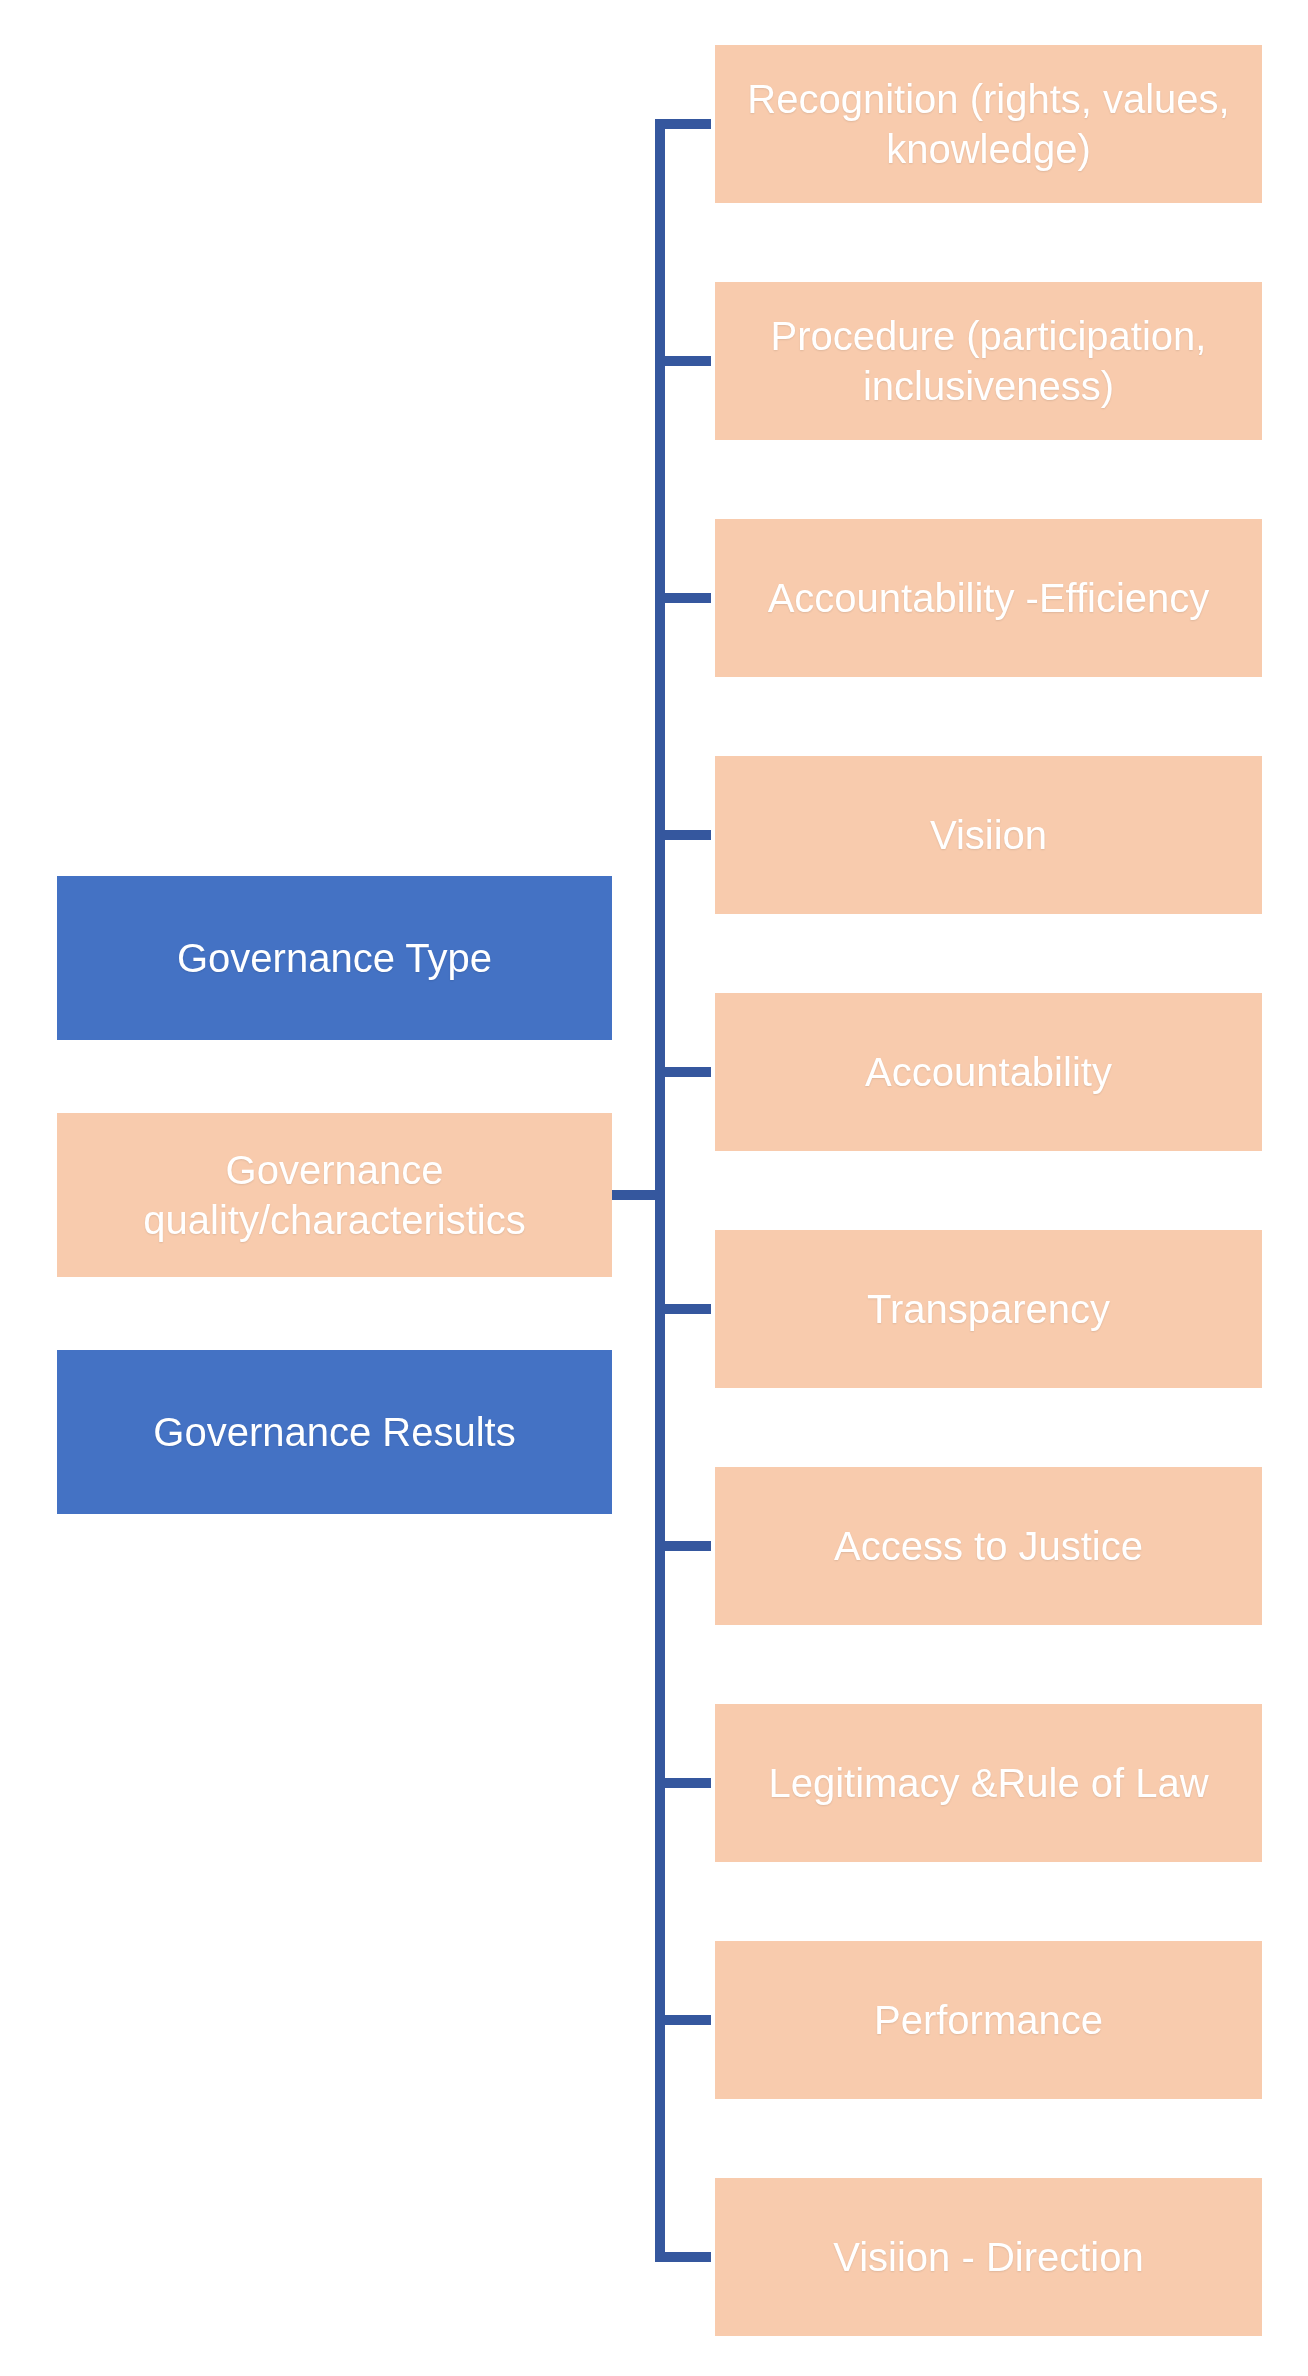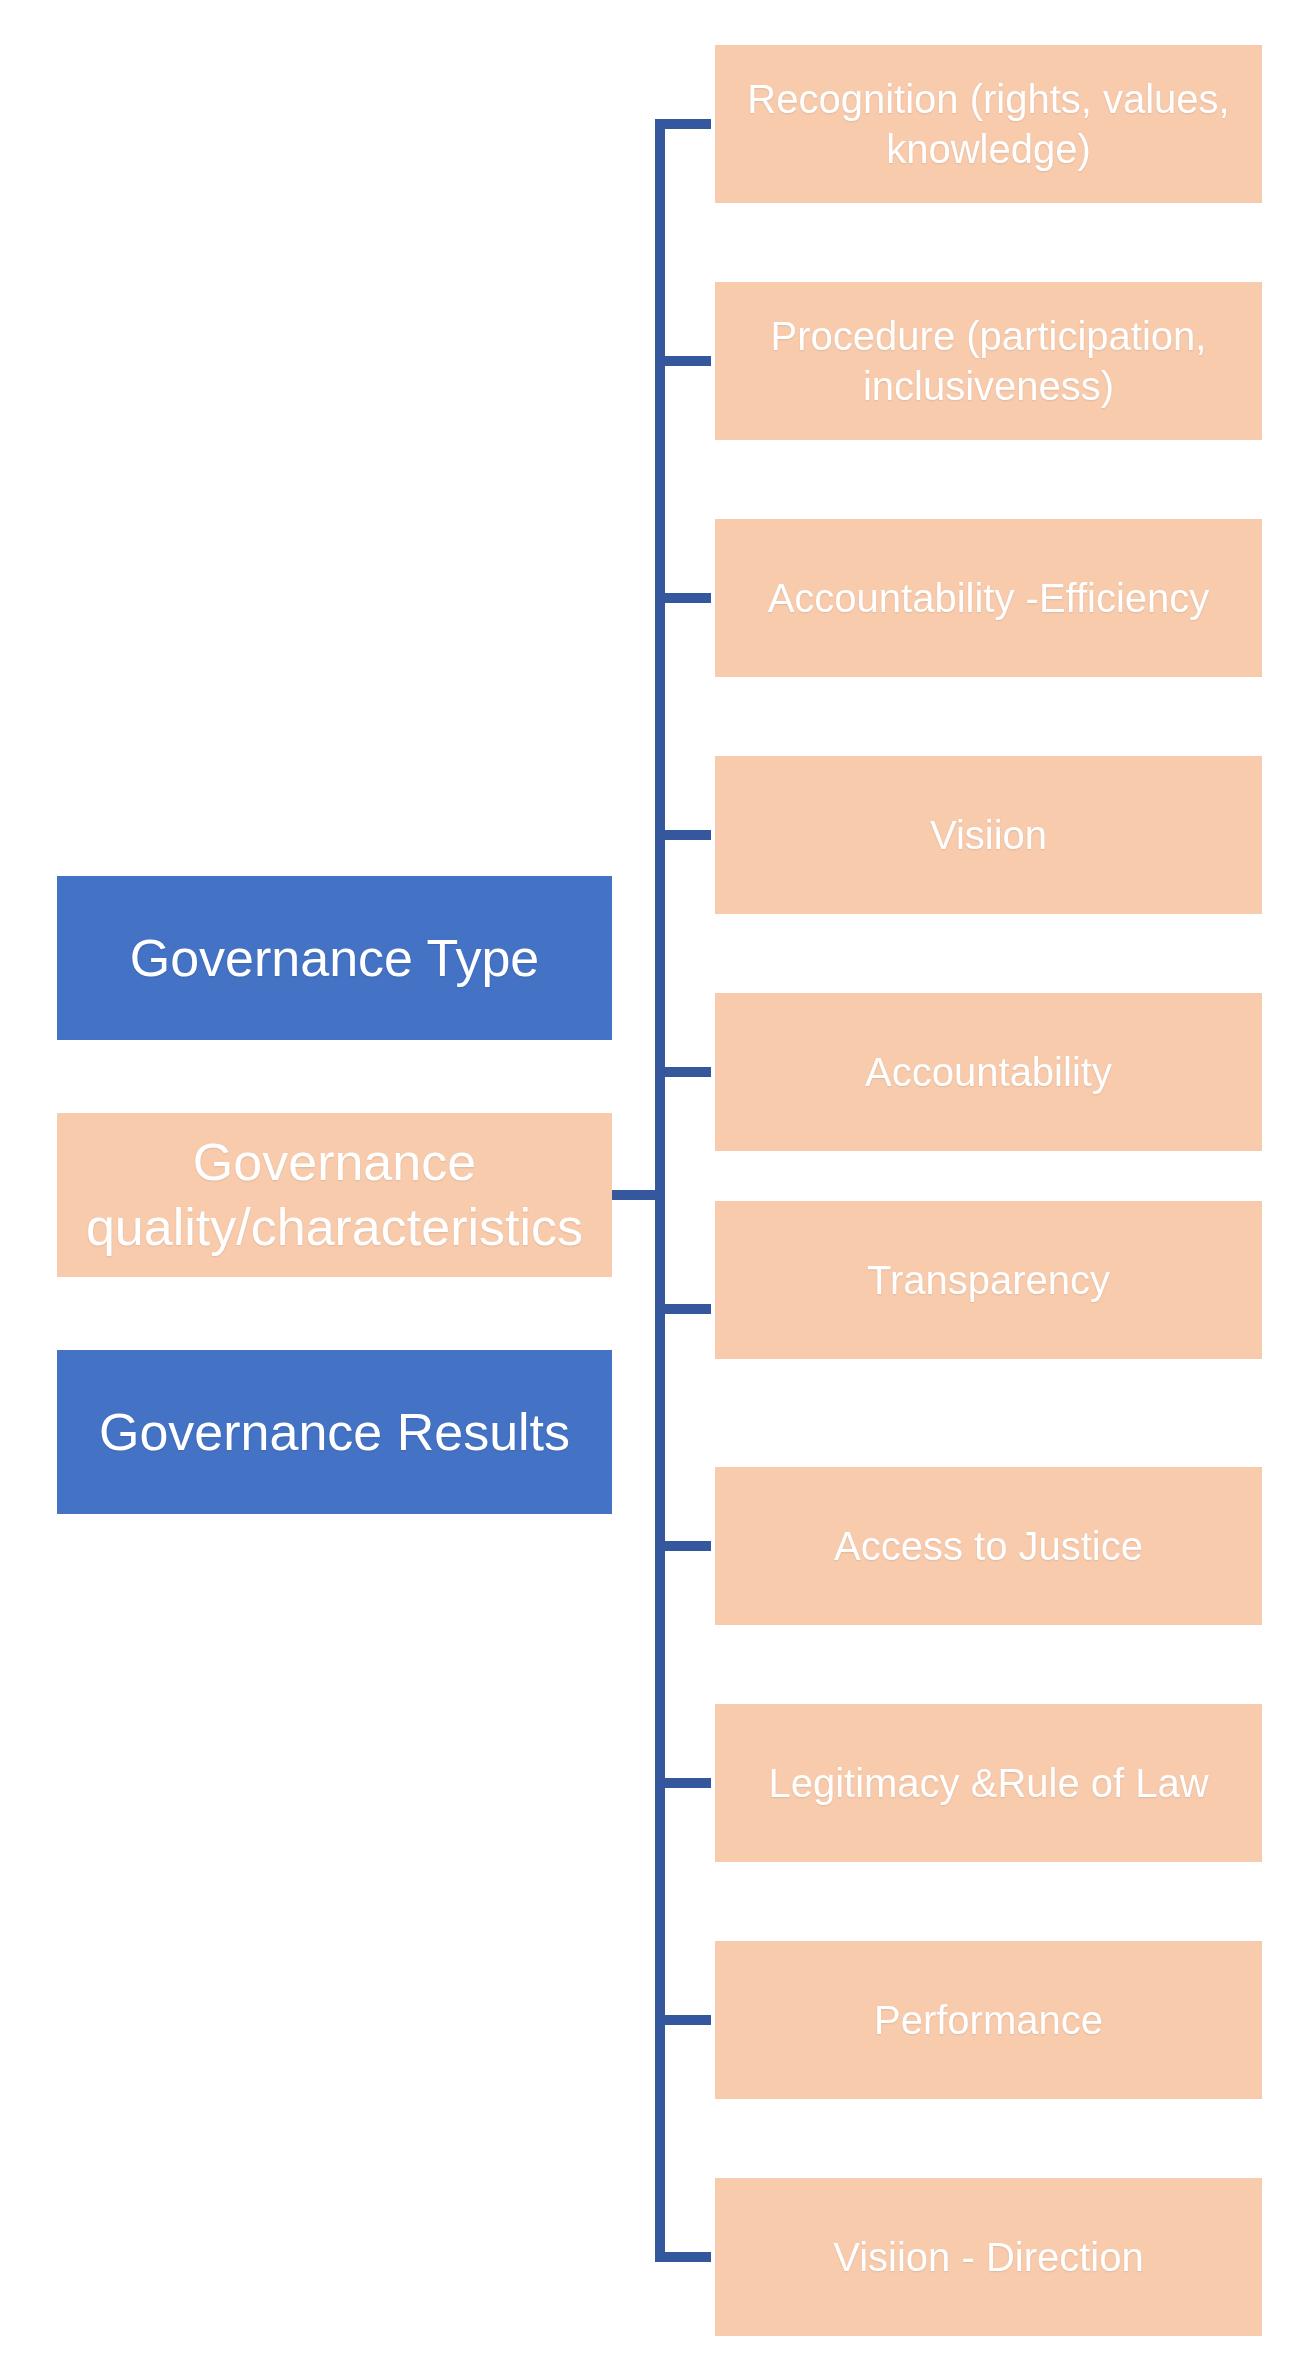--- a/index.html
+++ b/index.html
@@ -56,21 +56,21 @@
     height: 158px;
     background: var(--peach);
     font-size: 40px;
     line-height: 1.25;
     padding: 0 26px;
   }
   .lbox {
     left: 57px;
     width: 555px;
     height: 164px;
-    font-size: 52px;
+    font-size: 40px;
     line-height: 1.25;
     padding: 0 10px;
   }
   .lbox.blue  { background: var(--blue); }
   .lbox.peach { background: var(--peach); align-items: center; }
 </style>
 </head>
 <body>
 
 <div class="canvas">
@@ -108,21 +108,21 @@
   </div>
   <div class="box rbox" style="top:519px">
     <span>Accountability -Efficiency</span>
   </div>
   <div class="box rbox" style="top:756px">
     <span>Visiion</span>
   </div>
   <div class="box rbox" style="top:993px">
     <span>Accountability</span>
   </div>
-  <div class="box rbox" style="top:1201px">
+  <div class="box rbox" style="top:1230px">
     <span>Transparency</span>
   </div>
   <div class="box rbox" style="top:1467px">
     <span>Access to Justice</span>
   </div>
   <div class="box rbox" style="top:1704px">
     <span>Legitimacy &amp;Rule of Law</span>
   </div>
   <div class="box rbox" style="top:1941px">
     <span>Performance</span>

